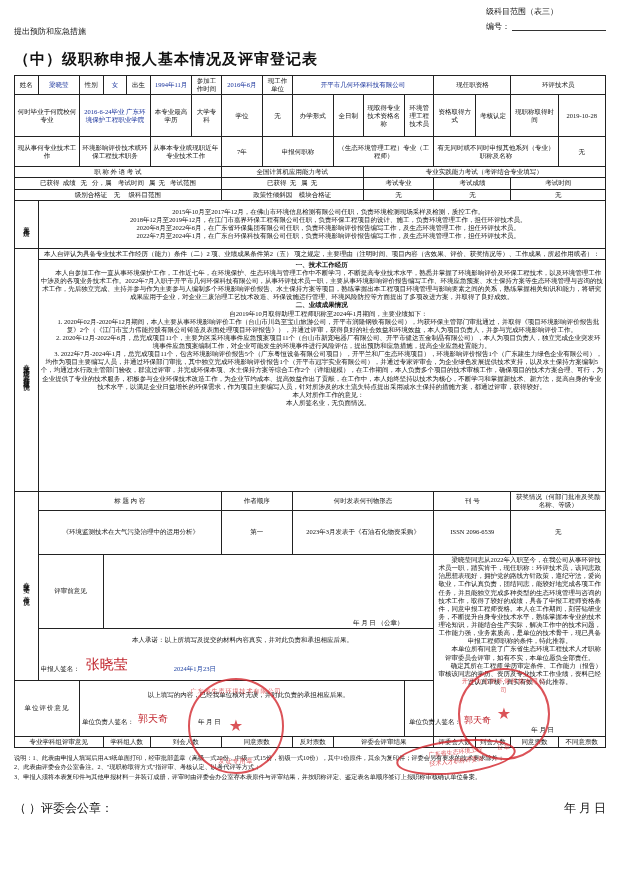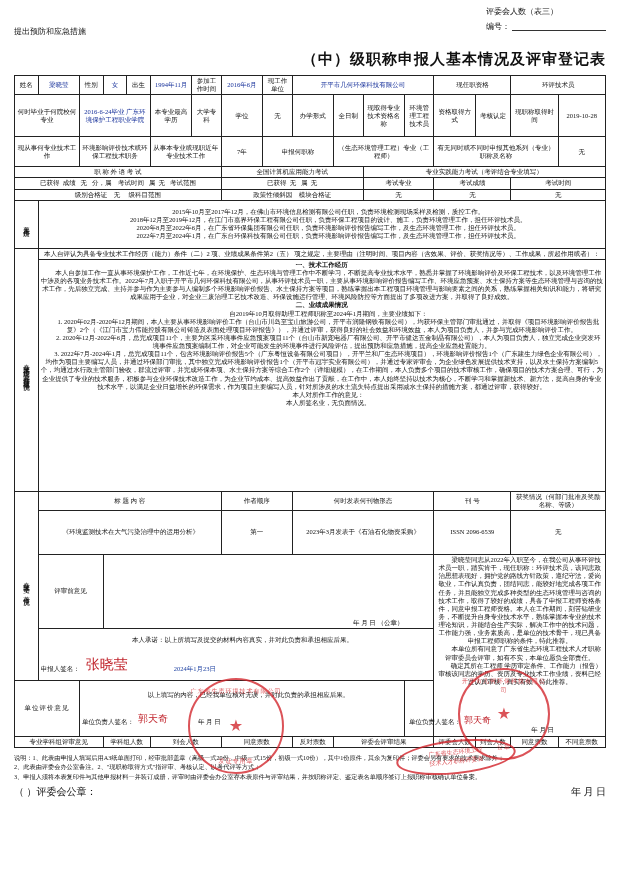--- a/index.html
+++ b/index.html
@@ -18,21 +18,21 @@
   .topline { display:flex; justify-content:flex-end; font-size:8px; margin-bottom:2px; }
   .topright { text-align:left; width:120px; }
   .topright div { margin-bottom:4px; }
   .code-line { display:flex; align-items:center; }
   .code-line .lbl { white-space:nowrap; }
   .code-line .rule { border-bottom:1px solid #333; flex:1; height:8px; margin-left:2px; }
 
   .leftlabel { font-size:8px; position:absolute; left:14px; top:26px; }
 
   h1.title {
-    text-align:right; font-size:15px; font-weight:bold; letter-spacing:1px;
+    text-align:left; font-size:15px; font-weight:bold; letter-spacing:1px;
     margin: 14px 0 6px 0; font-family:Liberation Serif, serif;
   }
 
   table.main { border-collapse: collapse; width:100%; table-layout:fixed; }
   table.main td, table.main th {
     border:1px solid #222; padding:1px 2px; vertical-align:middle;
     font-size:6.5px; line-height:1.25; text-align:center;
   }
   td.vlabel {
     writing-mode: vertical-rl; text-orientation: upright;
@@ -62,36 +62,36 @@
 
   .oval-stamp {
     position:absolute; border:2px solid #d2232a; border-radius:50%;
     color:#d2232a; opacity:0.8; font-size:6px; text-align:center;
     display:flex; align-items:center; justify-content:center; flex-direction:column;
     pointer-events:none;
   }
 
   .notes { font-size:6.2px; line-height:1.5; margin-top:5px; text-align:left; }
   .notes .n-ind { display:block; }
-  .bottomline { display:flex; align-items:center; font-size:10px; margin-top:4px; }
+  .bottomline { display:flex; align-items:center; font-size:12px; margin-top:19px; }
   .bottomline .seg { margin-right:4px; }
   .fill-right { margin-left:auto; }
 
   .blue-hand { color:#1b3fa0; font-family:"Liberation Serif", serif; }
 </style>
 </head>
 <body>
 
 <div class="page">
 
   <div class="leftlabel">提出预防和应急措施</div>
 
   <div class="topline">
     <div class="topright">
-      <div>评委会人数（表三）</div>
+      <div>级科目范围（表三）</div>
       <div class="code-line">
         <span class="lbl">编号：</span>
         <span class="rule"></span>
       </div>
     </div>
   </div>
 
   <h1 class="title">（中）级职称申报人基本情况及评审登记表</h1>
 
   <table class="main">

